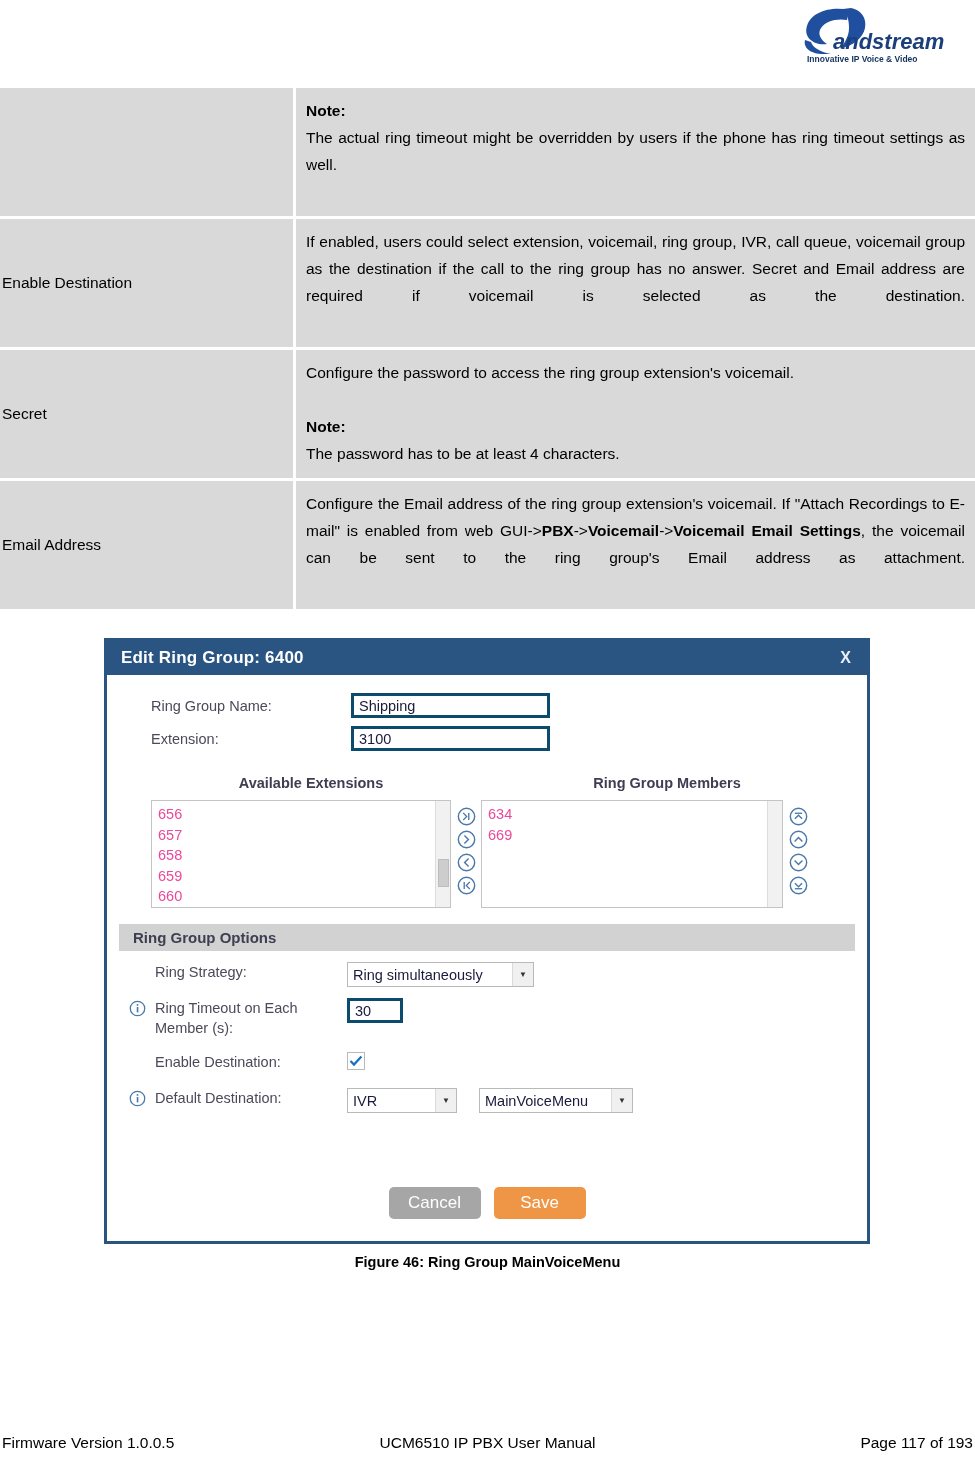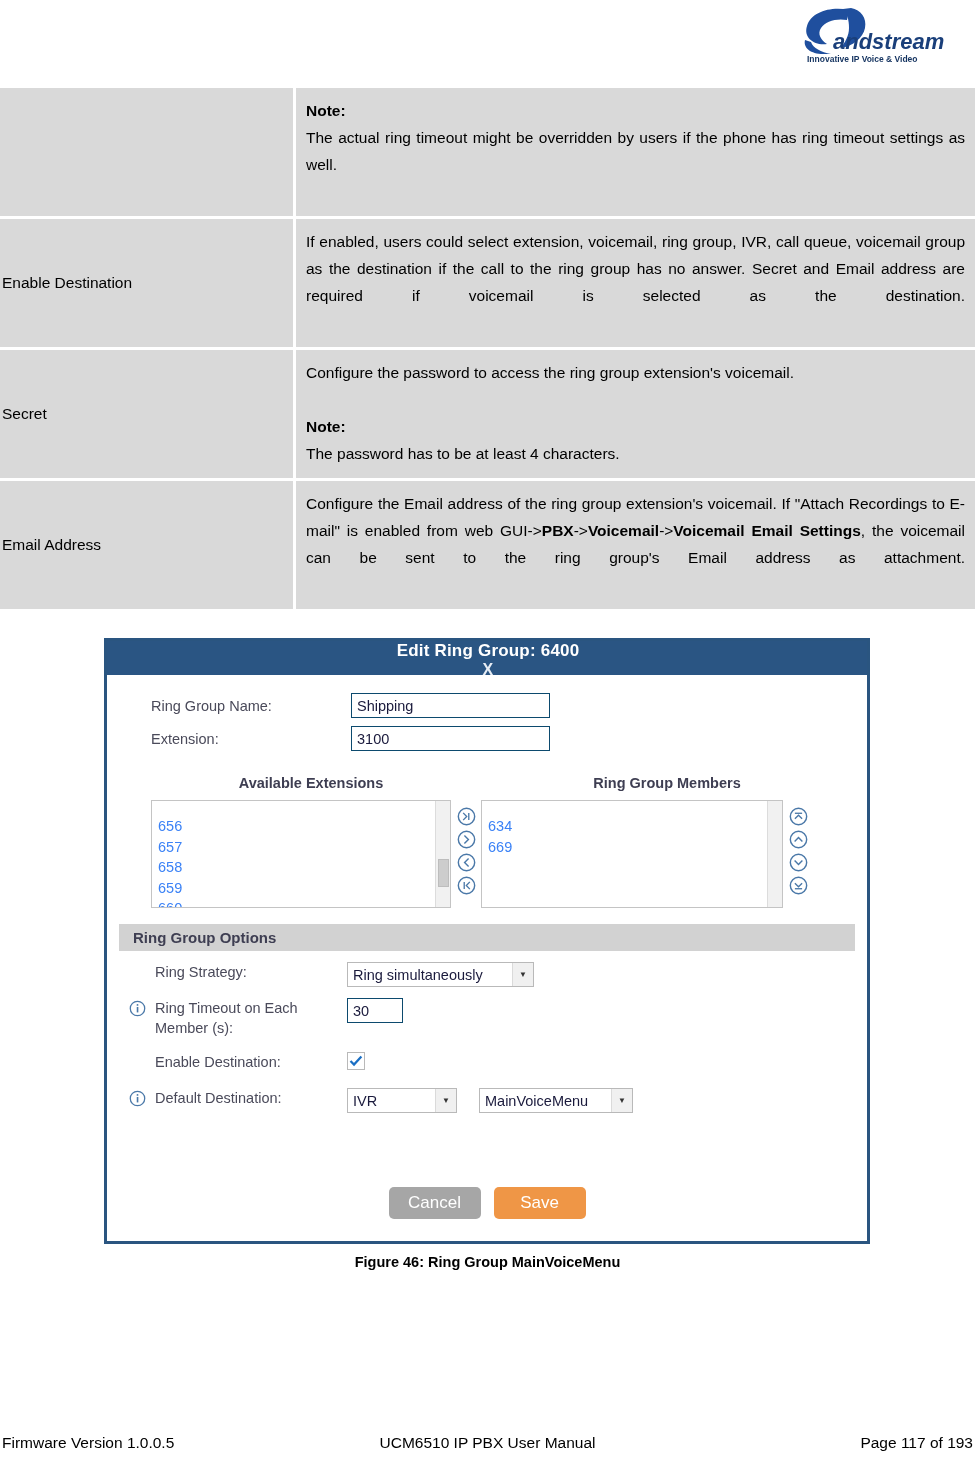--- a/index.html
+++ b/index.html
@@ -66,21 +66,20 @@
   }
   .dlg-titlebar {
     height: 34px;
     background: #2a5583;
     color: #ffffff;
     display: flex; align-items: center;
     padding: 0 12px 0 14px;
     font-size: 17px;
     font-weight: bold;
     letter-spacing: .2px;
-    flex-direction: column;
   }
   .dlg-title { flex: 1; }
   .dlg-close {
     font-size: 16px; font-weight: bold;
     color: #e8eef5;
     cursor: pointer;
     padding: 0 4px;
   }
   .dlg-body {
     padding: 18px 0 0 0;
@@ -93,21 +92,21 @@
     align-items: center;
     margin: 0 0 8px 0;
     padding-left: 44px;
   }
   .flabel {
     width: 200px;
     font-size: 14.5px;
     color: #4a4a5a;
   }
   .txtbox {
-    border: 1px solid #0c4a6e;
+    border: 3px solid #0c4a6e;
     background: #ffffff;
     height: 25px;
     width: 199px;
     font-size: 14.5px;
     color: #1a1a3c;
     padding: 0 5px;
     display: flex; align-items: center;
     font-family: "Liberation Sans", sans-serif;
   }
 
@@ -132,23 +131,22 @@
   .listbox {
     position: relative;
     width: 300px; height: 108px;
     border: 1px solid #c4c4c4;
     background: #fff;
     overflow: hidden;
   }
   .listbox .items {
     padding: 3px 0 0 6px;
     font-size: 14.5px;
-    color: #3b82f6;
+    color: #ec4899;
     line-height: 20.5px;
-    margin-top: 12px;
   }
   .listbox .sbar {
     position: absolute; right: 0; top: 0;
     width: 15px; height: 100%;
     background: #f1f1f1;
     border-left: 1px solid #dcdcdc;
   }
   .listbox .sthumb {
     position: absolute; left: 2px;
     width: 11px; height: 28px;

